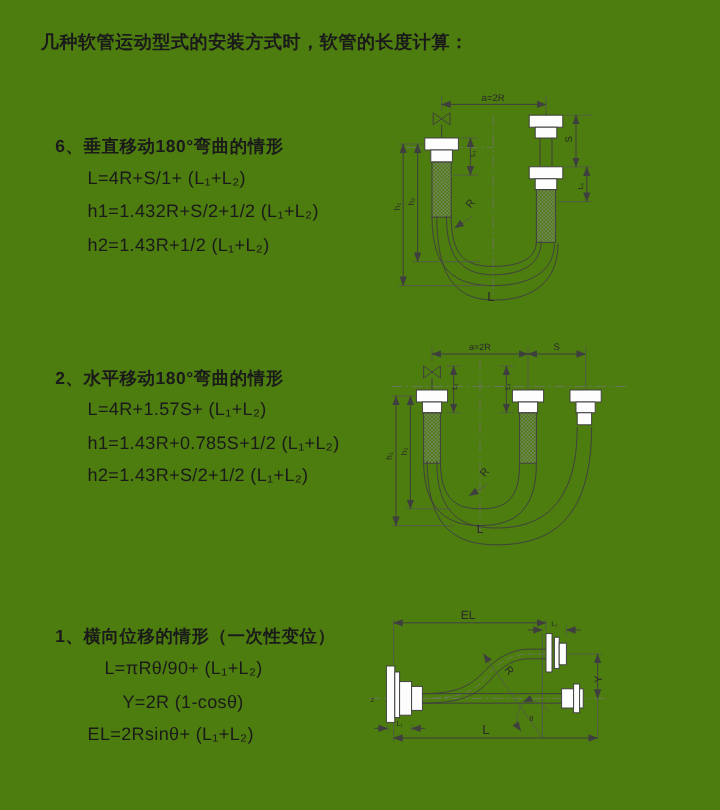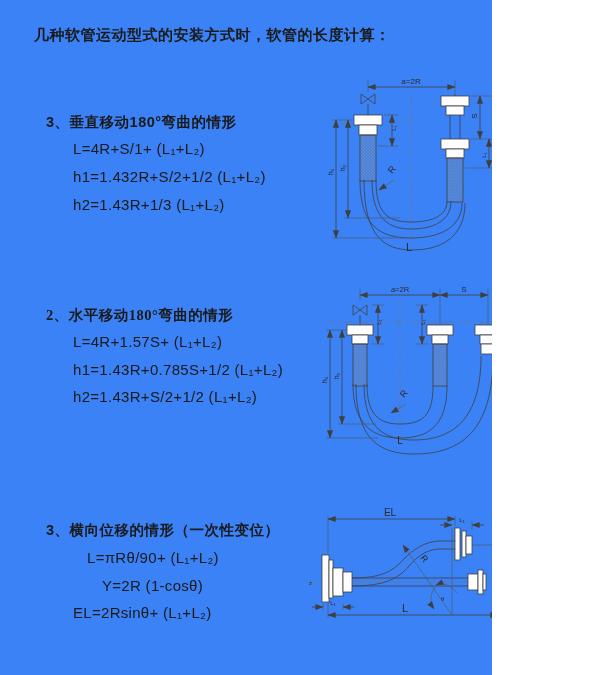--- a/index.html
+++ b/index.html
@@ -1,17 +1,17 @@
 <!DOCTYPE html>
 <html><head>
 <meta charset="utf-8">
 <style>
   html,body{margin:0;padding:0;background:#ffffff;}
   .page{
-    position:relative;width:492px;height:675px;background:#3b82f6;
+    position:relative;width:600px;height:675px;background:#4d7c0f;
     font-family:"Liberation Sans","DejaVu Sans",sans-serif;color:#1a1a1a;overflow:hidden;
   }
   .title{position:absolute;left:34px;top:26px;font-size:15px;font-weight:bold;letter-spacing:0.5px;}
   .sec-heading{position:absolute;left:46px;font-size:14.5px;font-weight:bold;letter-spacing:0.5px;}
   .formula{position:absolute;left:73px;font-size:15px;letter-spacing:0.3px;}
   svg{position:absolute;overflow:visible;}
   svg text{fill:#2a2a2a;font-family:"Liberation Sans","DejaVu Sans",sans-serif;}
   .ln{stroke:#3f3f3f;stroke-width:0.8;fill:none;}
   .thin{stroke:#555;stroke-width:0.6;fill:none;}
   .cl{stroke:#777;stroke-width:0.6;fill:none;stroke-dasharray:9 3 2 3;}
@@ -19,31 +19,31 @@
   .fit{fill:#fdfdfd;stroke:#3f3f3f;stroke-width:0.8;}
   .braid{stroke:#3f3f3f;stroke-width:0.8;}
 </style>
 </head>
 <body>
 
 <div class="page">
 
   <div class="title">几种软管运动型式的安装方式时，软管的长度计算：</div>
 
-  <div class="sec-heading" style="top:113px;">3、垂直移动180°弯曲的情形</div>
+  <div class="sec-heading" style="top:113px;">6、垂直移动180°弯曲的情形</div>
   <div class="formula" style="top:140px;">L=4R+S/1+ (L₁+L₂)</div>
   <div class="formula" style="top:168px;">h1=1.432R+S/2+1/2 (L₁+L₂)</div>
-  <div class="formula" style="top:196px;">h2=1.43R+1/3 (L₁+L₂)</div>
-
-  <div class="sec-heading" style="top:306px;font-family:Liberation Serif, serif;">2、水平移动180°弯曲的情形</div>
+  <div class="formula" style="top:196px;">h2=1.43R+1/2 (L₁+L₂)</div>
+
+  <div class="sec-heading" style="top:306px;">2、水平移动180°弯曲的情形</div>
   <div class="formula" style="top:333px;">L=4R+1.57S+ (L₁+L₂)</div>
   <div class="formula" style="top:361px;">h1=1.43R+0.785S+1/2 (L₁+L₂)</div>
   <div class="formula" style="top:388px;">h2=1.43R+S/2+1/2 (L₁+L₂)</div>
 
-  <div class="sec-heading" style="top:521px;">3、横向位移的情形（一次性变位）</div>
+  <div class="sec-heading" style="top:521px;">1、横向位移的情形（一次性变位）</div>
   <div class="formula" style="top:549px;margin-left:14px;">L=πRθ/90+ (L₁+L₂)</div>
   <div class="formula" style="top:577px;margin-left:29px;">Y=2R (1-cosθ)</div>
   <div class="formula" style="top:604px;">EL=2Rsinθ+ (L₁+L₂)</div>
 
   <svg style="left:308px;top:68px;" width="200" height="188" viewBox="0 0 200 188">
     <defs>
       <marker id="ar1" viewBox="0 0 10 10" refX="8.5" refY="5" markerWidth="9" markerHeight="9" markerUnits="userSpaceOnUse" orient="auto-start-reverse">
         <path d="M0,1.6L9,5L0,8.4Z" fill="#3f3f3f"></path>
       </marker>
       <pattern id="hatch1" width="3" height="3" patternUnits="userSpaceOnUse">

